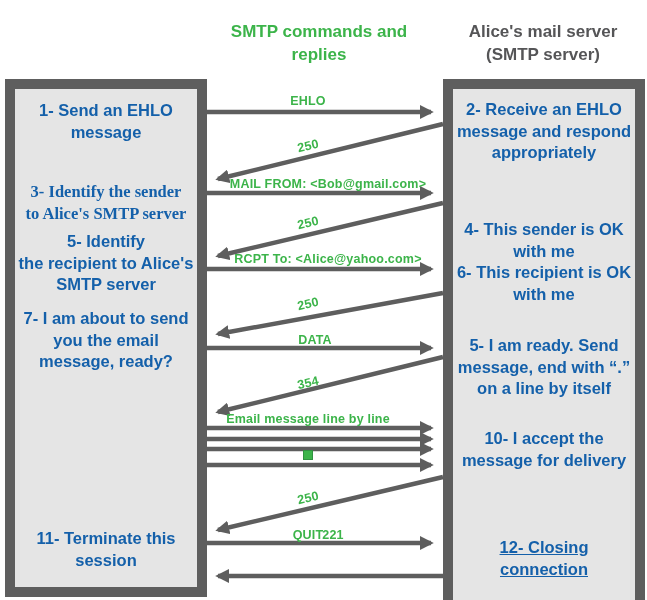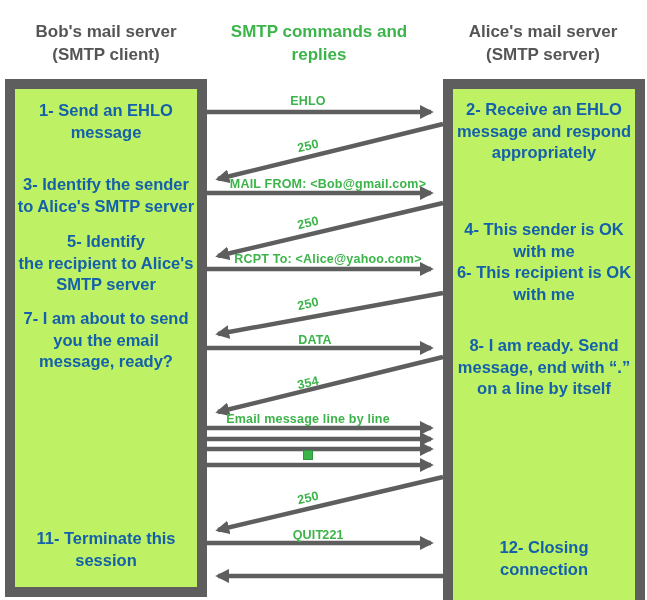--- a/index.html
+++ b/index.html
@@ -6,21 +6,21 @@
   .canvas{
     position:relative;width:647px;height:600px;background:#ffffff;
     font-family:"Liberation Sans",sans-serif;font-weight:bold;overflow:hidden;
   }
   .col-header{
     position:absolute;top:20px;text-align:center;
     font-size:17px;line-height:23px;color:#555557;white-space:pre-line;
   }
   .col-header.center{color:#3cb44a;}
   .server-box{
-    position:absolute;background:#bef264;border:10px solid #5e5e5e;
+    position:absolute;background:#e5e5e5;border:10px solid #5e5e5e;
     box-sizing:border-box;
   }
   .box-left{left:5px;top:79px;width:202px;height:518px;}
   .box-right{left:443px;top:79px;width:202px;height:593px;}
   .step{
     position:absolute;left:2px;right:2px;text-align:center;
     font-size:16.5px;line-height:21.5px;color:#1460aa;white-space:pre-line;
   }
   .msg-label{
     position:absolute;left:207px;width:202px;text-align:center;
@@ -32,54 +32,54 @@
   .dot-square{
     position:absolute;left:303px;top:450px;width:10px;height:10px;
     background:#3cb44a;border:1px solid #2f9340;box-sizing:border-box;
   }
 </style>
 </head>
 <body>
 
 <div class="canvas">
 
-  <div class="col-header" style="left:10px;width:192px;">Bob's mail server
-(SMTP client)</div>
   <div class="col-header center" style="left:219px;width:200px;">SMTP commands and
 replies</div>
   <div class="col-header" style="left:447px;width:192px;">Alice's mail server
 (SMTP server)</div>
 
   <div class="server-box box-left">
     <div class="step" style="top:11px;">1- Send an EHLO
 message</div>
-    <div class="step" style="top:85px;">3- Identify the sender
+    <div class="step" style="top:92px;font-family:Liberation Serif, serif;">3- Identify the sender
 to Alice's SMTP server</div>
     <div class="step" style="top:142px;">5- Identify
 the recipient to Alice's
 SMTP server</div>
     <div class="step" style="top:219px;">7- I am about to send
 you the email
 message, ready?</div>
     <div class="step" style="top:439px;">11- Terminate this
 session</div>
   </div>
 
   <div class="server-box box-right">
     <div class="step" style="top:10px;">2- Receive an EHLO
 message and respond
 appropriately</div>
     <div class="step" style="top:98px;margin-top:32px;">4- This sender is OK
 with me</div>
     <div class="step" style="top:173px;">6- This recipient is OK
 with me</div>
-    <div class="step" style="top:246px;">8-  I am ready. Send
+    <div class="step" style="top:246px;">5-  I am ready. Send
 message, end with “.”
 on a line by itself</div>
-    <div class="step" style="top:448px;">12-  Closing
+    <div class="step" style="top:339px;">10-  I accept the
+message for delivery</div>
+    <div class="step" style="top:448px;text-decoration:underline;">12-  Closing
 connection</div>
   </div>
 
   <svg class="arrow-layer" width="647" height="600" viewBox="0 0 647 600">
     <defs>
       <marker id="ah" viewBox="0 0 10 10" refX="8" refY="5" markerWidth="3.1" markerHeight="3.1" orient="auto-start-reverse">
         <path d="M0,0 L10,5 L0,10 z" fill="#5e5e5e"></path>
       </marker>
     </defs>
     <g stroke="#5e5e5e" stroke-width="4.5" fill="none">

